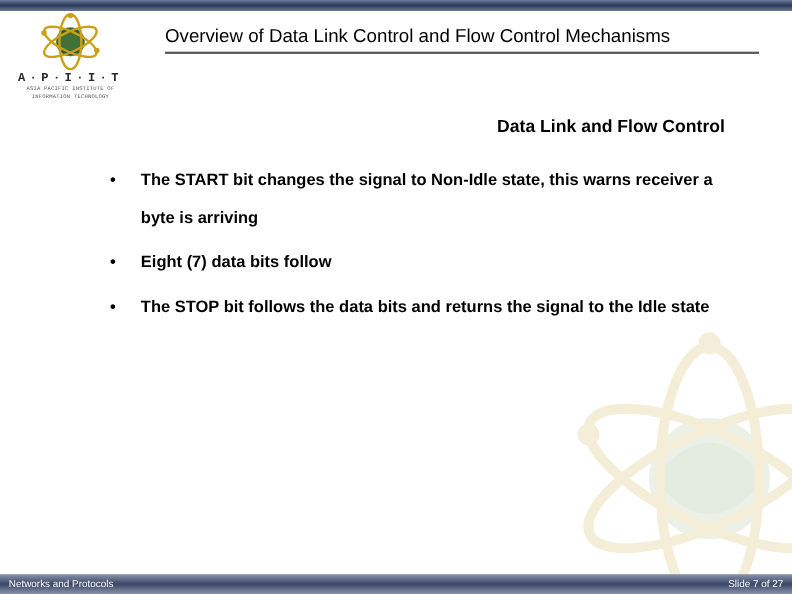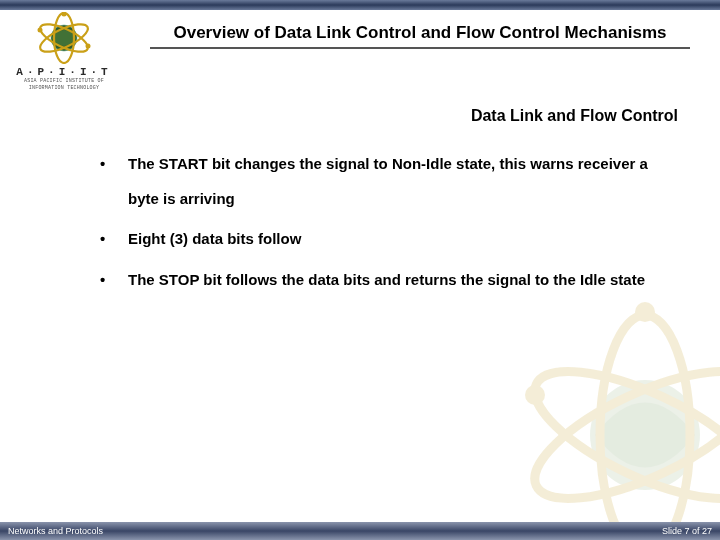--- a/index.html
+++ b/index.html
@@ -45,33 +45,32 @@
     letter-spacing: 0.2px;
     line-height: 1.1;
     margin-top: 1px;
   }
   .title-block {
     flex: 1;
     padding: 10px 30px 0 20px;
   }
   .main-title {
     font-size: 17px;
-    font-weight: bold;
+    font-weight: normal;
     color: #000;
     line-height: 1.25;
     padding-bottom: 4px;
     border-bottom: 2px solid #555;
-    text-align: center;
   }
   .subtitle-row {
     text-align: right;
     font-size: 16px;
     font-weight: bold;
     color: #000;
-    padding: 12px 42px 0 0;
+    padding: 12px 61px 0 0;
   }
   .content-area {
     padding: 22px 40px 0 96px;
   }
   .bullet-row {
     display: flex;
     align-items: flex-start;
     font-size: 15px;
     font-weight: bold;
     color: #000;
@@ -142,21 +141,21 @@
 
 <div class="subtitle-row">Data Link and Flow Control</div>
 
 <div class="content-area">
   <div class="bullet-row">
     <div class="bullet-dot">•</div>
     <div class="bullet-text">The START bit changes the signal to Non-Idle state, this warns receiver a byte is arriving</div>
   </div>
   <div class="bullet-row">
     <div class="bullet-dot">•</div>
-    <div class="bullet-text">Eight (3) data bits follow</div>
+    <div class="bullet-text">Eight (7) data bits follow</div>
   </div>
   <div class="bullet-row">
     <div class="bullet-dot">•</div>
     <div class="bullet-text">The STOP bit follows the data bits and returns the signal to the Idle state</div>
   </div>
 </div>
 
 <div class="bg-atom">
   <svg viewBox="0 0 270 270" width="270" height="270">
     <circle cx="135" cy="135" r="55" fill="#c9d8c0"></circle>

